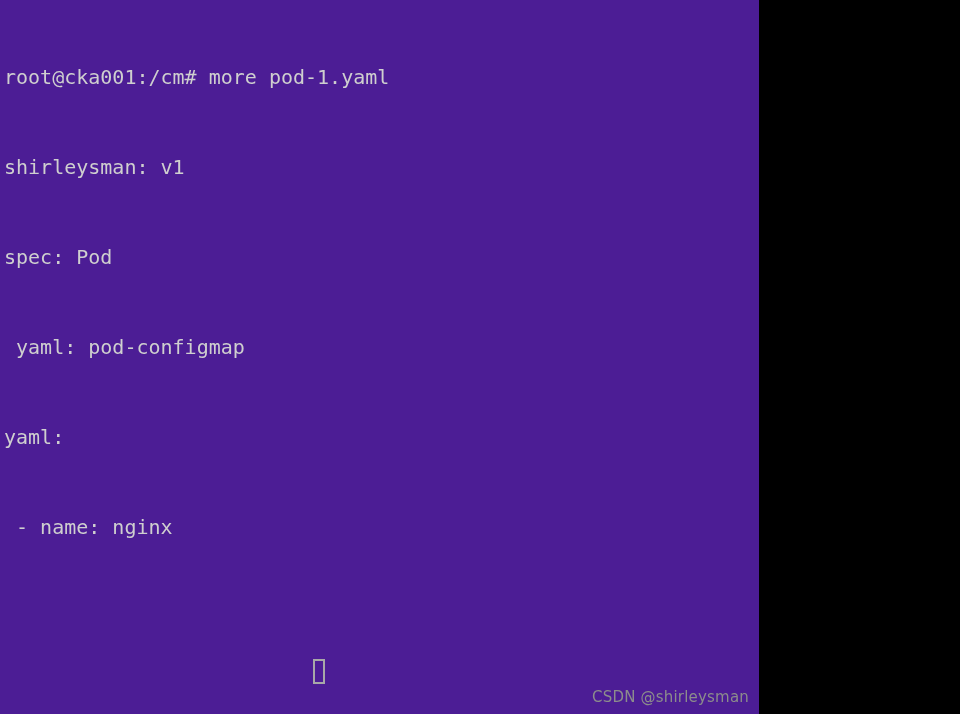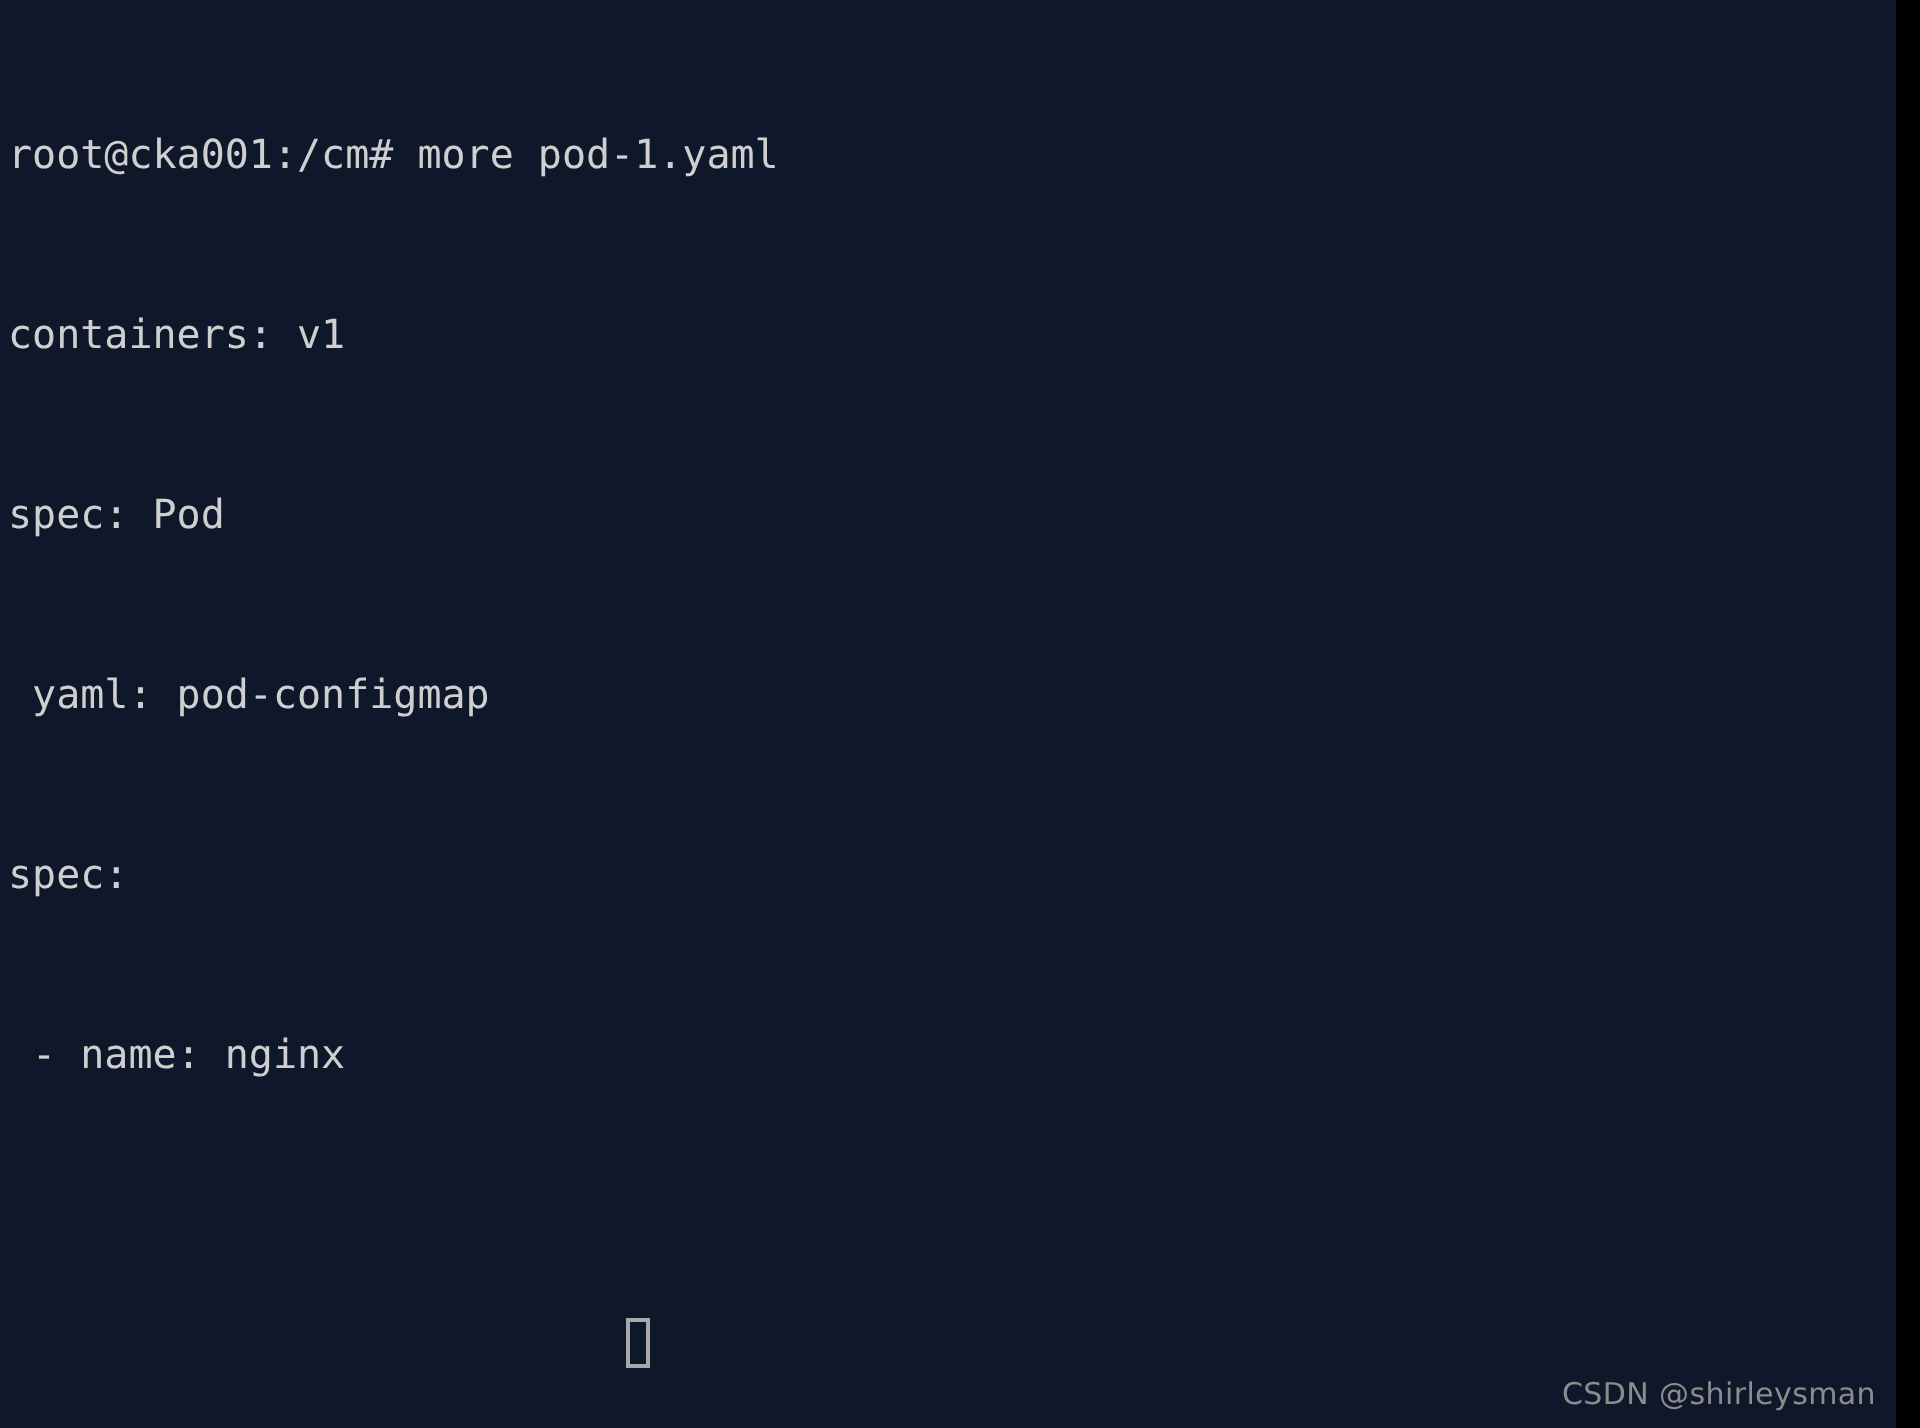--- a/index.html
+++ b/index.html
@@ -8,23 +8,23 @@
     background: #000000;
   }
   body {
     width: 960px;
     height: 714px;
     overflow: hidden;
     font-family: "DejaVu Sans Mono", "Liberation Mono", monospace;
   }
   #terminal {
     position: relative;
-    width: 948px;
+    width: 759px;
     height: 714px;
-    background: #0f172a;
+    background: #4c1d95;
     padding: 4px;
     box-sizing: border-box;
   }
   #screen {
     position: absolute;
     left: 4px;
     top: 2px;
     right: 0;
     white-space: pre;
     font-family: "DejaVu Sans Mono", "Liberation Mono", monospace;
@@ -62,24 +62,24 @@
     white-space: pre;
   }
 </style>
 </head>
 <body>
 
 <div id="terminal">
 
   <div id="screen">
     <div class="line">root@cka001:/cm# more pod-1.yaml</div>
-    <div class="line">containers: v1</div>
+    <div class="line">shirleysman: v1</div>
     <div class="line">spec: Pod</div>
     <div class="line"> yaml: pod-configmap</div>
-    <div class="line">spec:</div>
+    <div class="line">yaml:</div>
     <div class="line"> - name: nginx</div>
     
     
     
     
     
     
     
     
     

